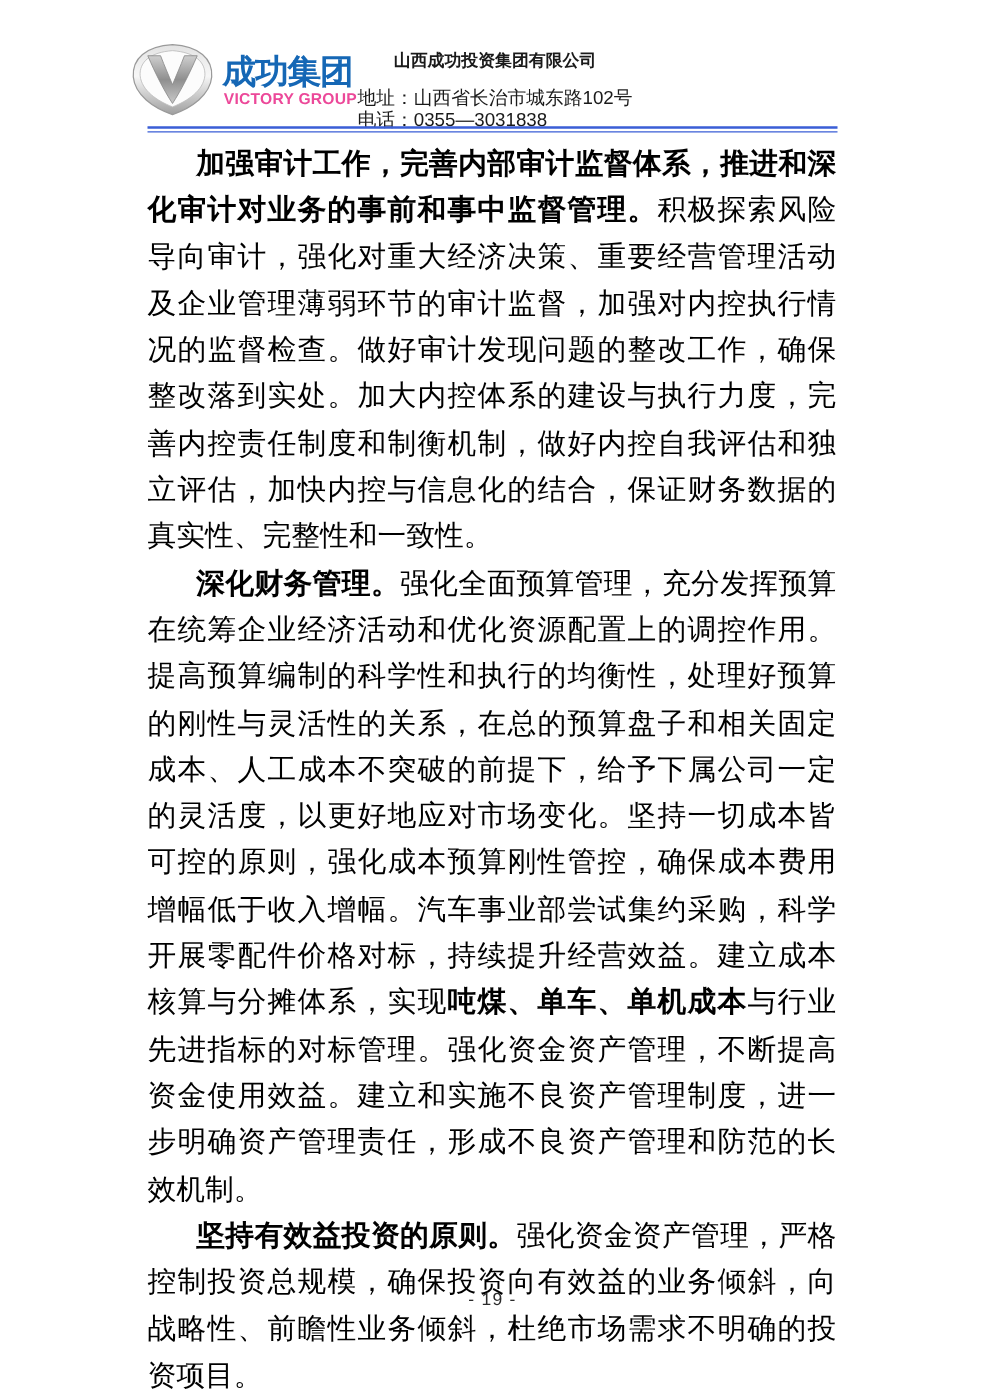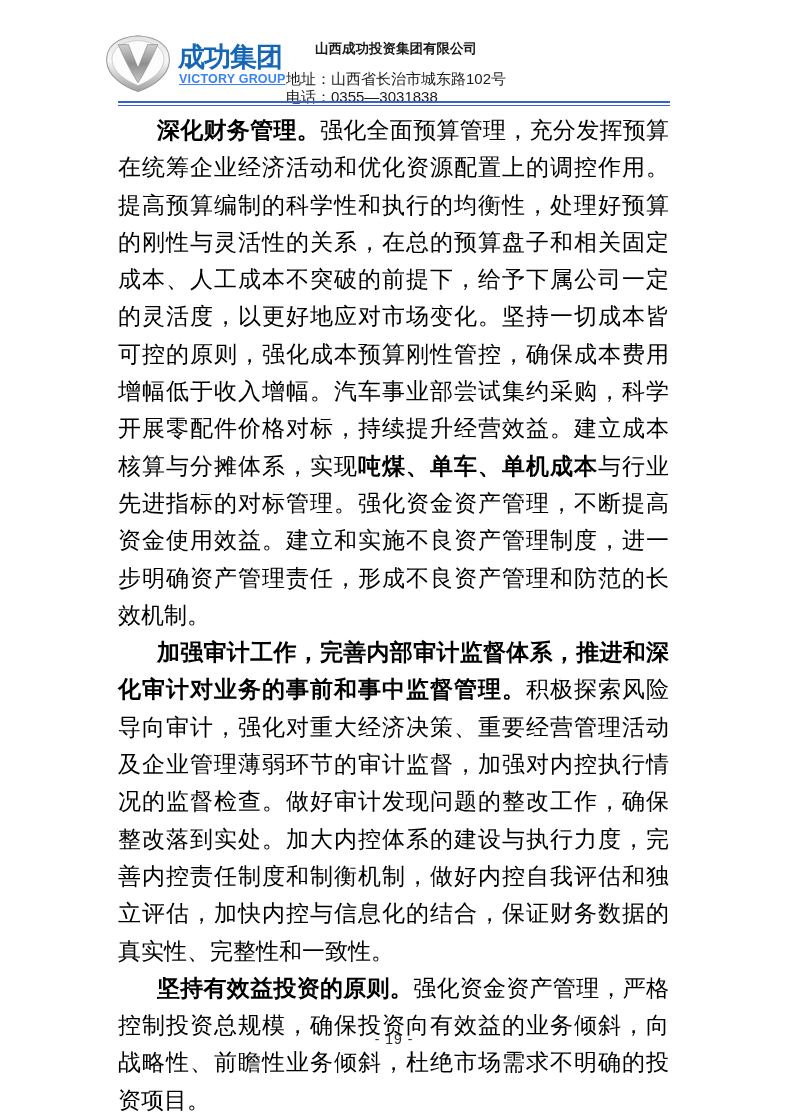--- a/index.html
+++ b/index.html
@@ -64,31 +64,31 @@
           <stop offset="1" stop-color="#c9c9c9"></stop>
         </linearGradient>
       </defs>
       <path d="M50,86 C27,78 6,63 4,42 C2.5,20 19,6 50,4 C81,6 97.5,20 96,42 C94,63 73,78 50,86 Z" fill="url(#rim)" stroke="#9a9a9a" stroke-width="1.5"></path>
       <path d="M50,77 C32,70 14,58 12,40.5 C11,24 24,13 50,11 C76,13 89,24 88,40.5 C86,58 68,70 50,77 Z" fill="#fcfcfc" stroke="#bdbdbd" stroke-width="1"></path>
       <path d="M21,17 L36,17 C41,30 45.5,40 50,51 C54.5,40 59,30 64,17 L79,17 C70,38 60.5,57 50,73 C39.5,57 30,38 21,17 Z" fill="url(#vee)" stroke="#8a8a8a" stroke-width="1"></path>
     </svg>
   </div>
 
   <div class="logo-cn" style="color: rgb(21, 103, 181);">成功集团</div>
-  <div class="logo-en" style="color: #3b82f6; text-decoration: underline;">VICTORY GROUP</div>
+  <div class="logo-en" style="color: #ec4899;">VICTORY GROUP</div>
 
   <div class="company">
     <div class="name">山西成功投资集团有限公司</div>
     <div class="line">地址：山西省长治市城东路102号</div>
     <div class="line">电话：0355—3031838</div>
   </div>
 
   <div class="rule" style="border-color: rgb(58, 94, 214);"></div>
 
   <main class="content">
+      <p class="para"><span class="b">加强审计工作，完善内部审计监督体系，推进和深化审计对业务的事前和事中监督管理。</span><span>积极探索风险导向审计，强化对重大经济决策、重要经营管理活动及企业管理薄弱环节的审计监督，加强对内控执行情况的监督检查。做好审计发现问题的整改工作，确保整改落到实处。加大内控体系的建设与执行力度，完善内控责任制度和制衡机制，做好内控自我评估和独立评估，加快内控与信息化的结合，保证财务数据的真实性、完整性和一致性。</span></p>
       <p class="para"><span class="b">深化财务管理。</span><span>强化全面预算管理，充分发挥预算在统筹企业经济活动和优化资源配置上的调控作用。提高预算编制的科学性和执行的均衡性，处理好预算的刚性与灵活性的关系，在总的预算盘子和相关固定成本、人工成本不突破的前提下，给予下属公司一定的灵活度，以更好地应对市场变化。坚持一切成本皆可控的原则，强化成本预算刚性管控，确保成本费用增幅低于收入增幅。汽车事业部尝试集约采购，科学开展零配件价格对标，持续提升经营效益。建立成本核算与分摊体系，实现</span><span class="b">吨煤、单车、单机成本</span><span>与行业先进指标的对标管理。强化资金资产管理，不断提高资金使用效益。建立和实施不良资产管理制度，进一步明确资产管理责任，形成不良资产管理和防范的长效机制。</span></p>
-      <p class="para"><span class="b">加强审计工作，完善内部审计监督体系，推进和深化审计对业务的事前和事中监督管理。</span><span>积极探索风险导向审计，强化对重大经济决策、重要经营管理活动及企业管理薄弱环节的审计监督，加强对内控执行情况的监督检查。做好审计发现问题的整改工作，确保整改落到实处。加大内控体系的建设与执行力度，完善内控责任制度和制衡机制，做好内控自我评估和独立评估，加快内控与信息化的结合，保证财务数据的真实性、完整性和一致性。</span></p>
       <p class="para"><span class="b">坚持有效益投资的原则。</span><span>强化资金资产管理，严格控制投资总规模，确保投资向有效益的业务倾斜，向战略性、前瞻性业务倾斜，杜绝市场需求不明确的投资项目。</span></p>
     </main>
 
   <div class="footer">- 19 -</div>
 
 </div>
 
 </body></html>

